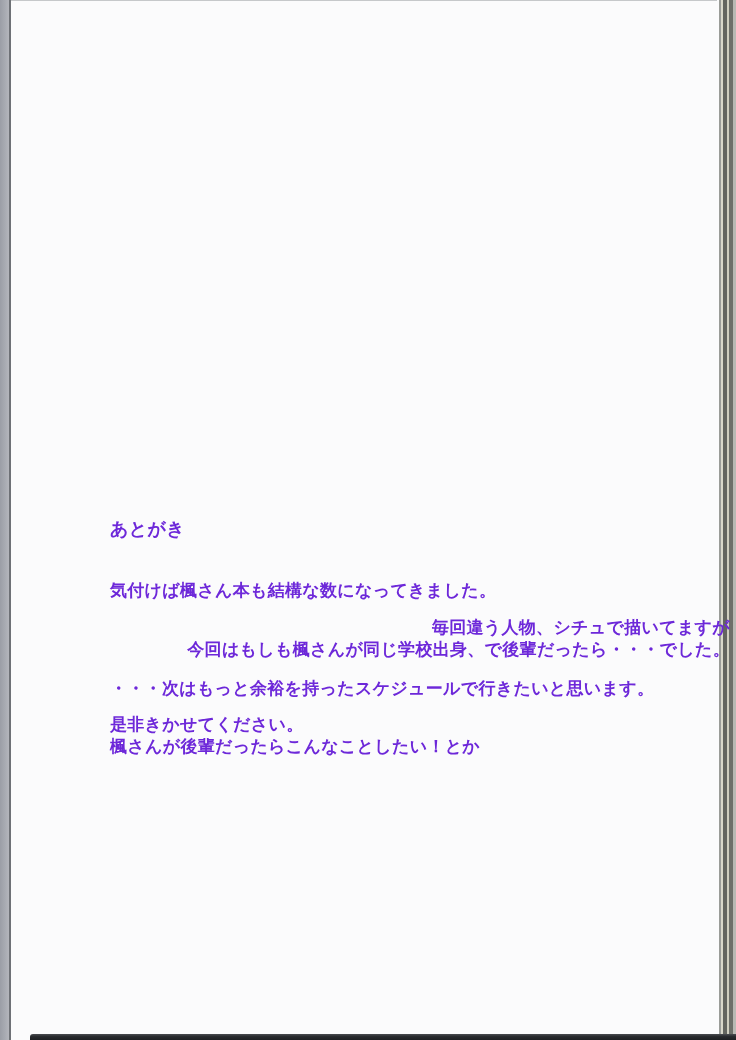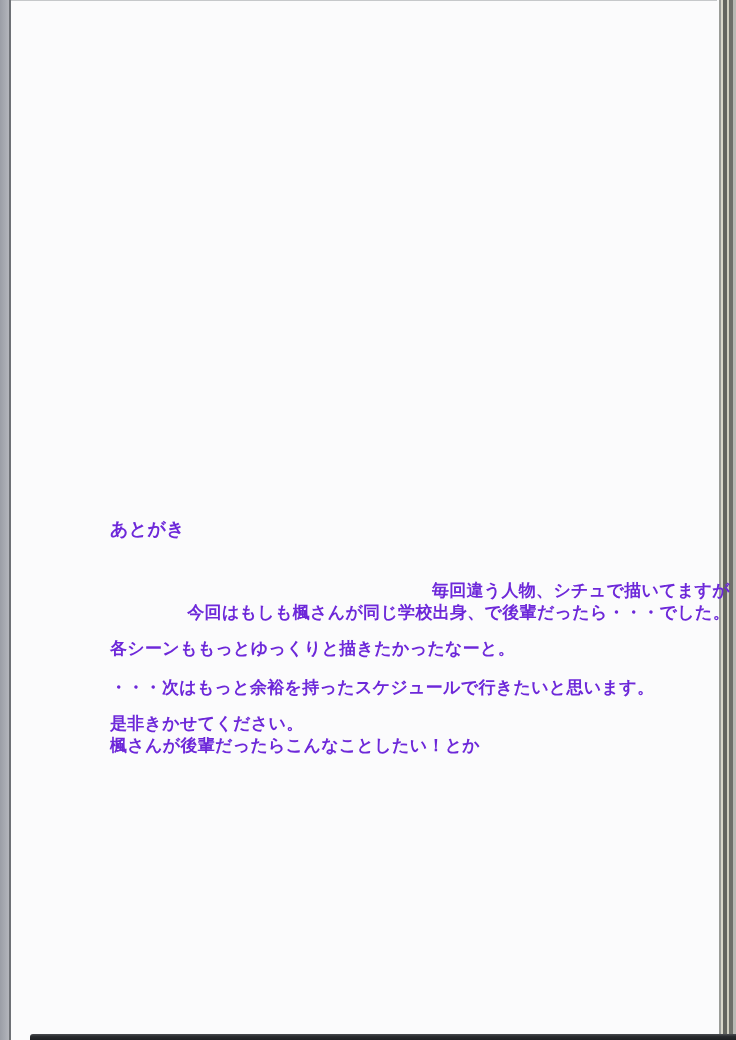--- a/index.html
+++ b/index.html
@@ -93,29 +93,29 @@
   <div class="edge-top"></div>
   <div class="edge-left"></div>
   <div class="edge-left-line"></div>
   <div class="edge-right"></div>
   <div class="edge-bottom"></div>
 
   <div class="afterword">
     <h1>あとがき</h1>
 
     <p class="gap-a">
+      <span>気付けば楓さん本も結構な数になってきました。</span>
     </p>
 
     <p class="gap-b">
       <span>毎回違う人物、シチュで描いてますが</span>
       <span>今回はもしも楓さんが同じ学校出身、で後輩だったら・・・でした。</span>
     </p>
 
     <p class="gap-c">
-      <span>各シーンももっとゆっくりと描きたかったなーと。</span>
     </p>
 
     <p class="gap-d">
       <span>・・・次はもっと余裕を持ったスケジュールで行きたいと思います。</span>
     </p>
 
     <p class="gap-e">
       <span>是非きかせてください。</span>
       <span>楓さんが後輩だったらこんなことしたい！とか</span>
     </p>

